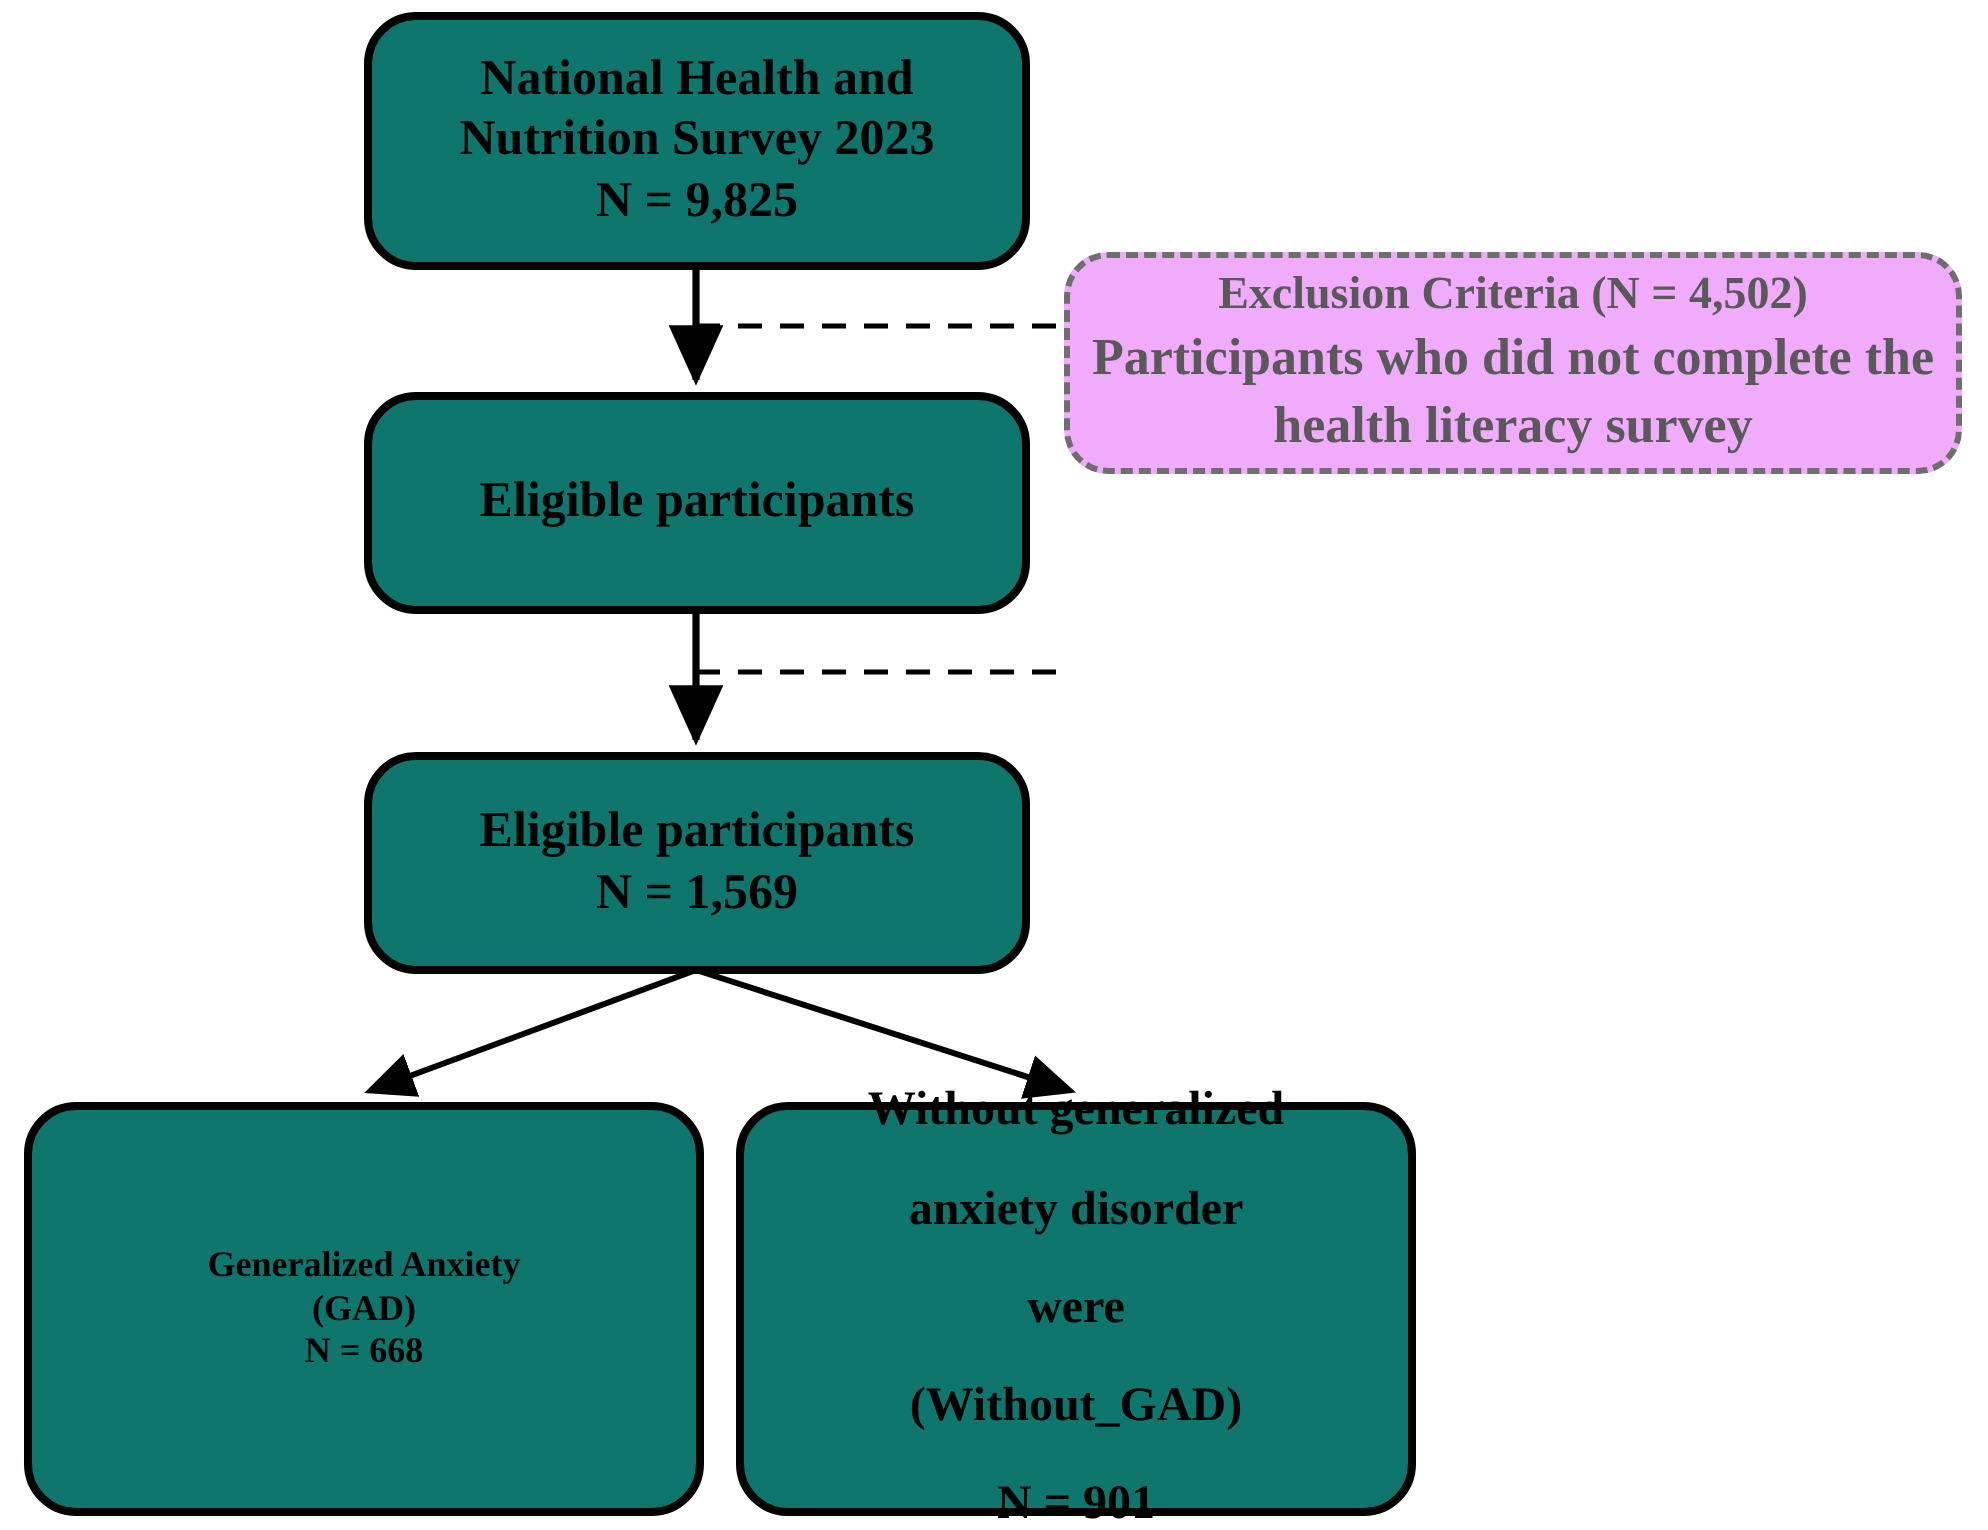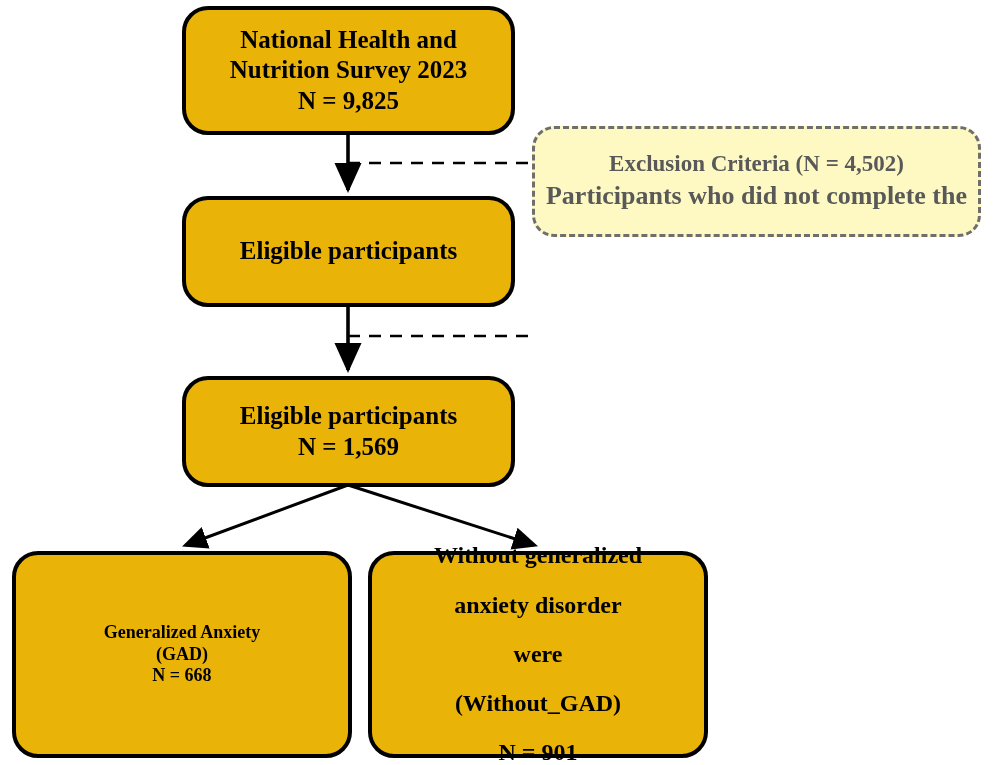--- a/index.html
+++ b/index.html
@@ -15,21 +15,21 @@
     overflow: hidden;
     font-family: "Liberation Serif", "DejaVu Serif", serif;
   }
 
   
   .node {
     position: absolute;
     box-sizing: border-box;
     border: 4px solid #000000;
     border-radius: 26px;
-    background: #eab308;
+    background: #0f766e;
     display: flex;
     flex-direction: column;
     align-items: center;
     justify-content: center;
     text-align: center;
     color: #000000;
     font-weight: bold;
     z-index: 3;
   }
   .node .ln {
@@ -43,21 +43,21 @@
   #node-eligible-2  { left: 182px; top: 376px; width: 333px; height: 111px; font-size: 25px; }
   #node-gad         { left: 12px;  top: 551px; width: 340px; height: 207px; font-size: 18px; }
   #node-without-gad { left: 368px; top: 551px; width: 340px; height: 207px; font-size: 24px; gap: 20px; }
 
   
   .excl {
     position: absolute;
     box-sizing: border-box;
     border: 3px dashed #6e6e6e;
     border-radius: 22px;
-    background: #fef9c3;
+    background: #f0abfc;
     display: flex;
     flex-direction: column;
     align-items: center;
     justify-content: center;
     text-align: center;
     color: #595959;
     z-index: 3;
   }
   .excl .hd {
     display: block;
@@ -118,20 +118,21 @@
 
   <div class="node" id="node-source">
     <span class="ln">National Health and</span>
     <span class="ln">Nutrition Survey 2023</span>
     <span class="ln">N = 9,825</span>
   </div>
 
   <div class="excl" id="excl-1">
     <span class="hd">Exclusion Criteria (N = 4,502)</span>
     <span class="bd">Participants who did not complete the</span>
+    <span class="bd">health literacy survey</span>
   </div>
 
   <div class="node" id="node-eligible-1">
     <span class="ln">Eligible participants</span>
   </div>
 
 
   <div class="node" id="node-eligible-2">
     <span class="ln">Eligible participants</span>
     <span class="ln">N = 1,569</span>

